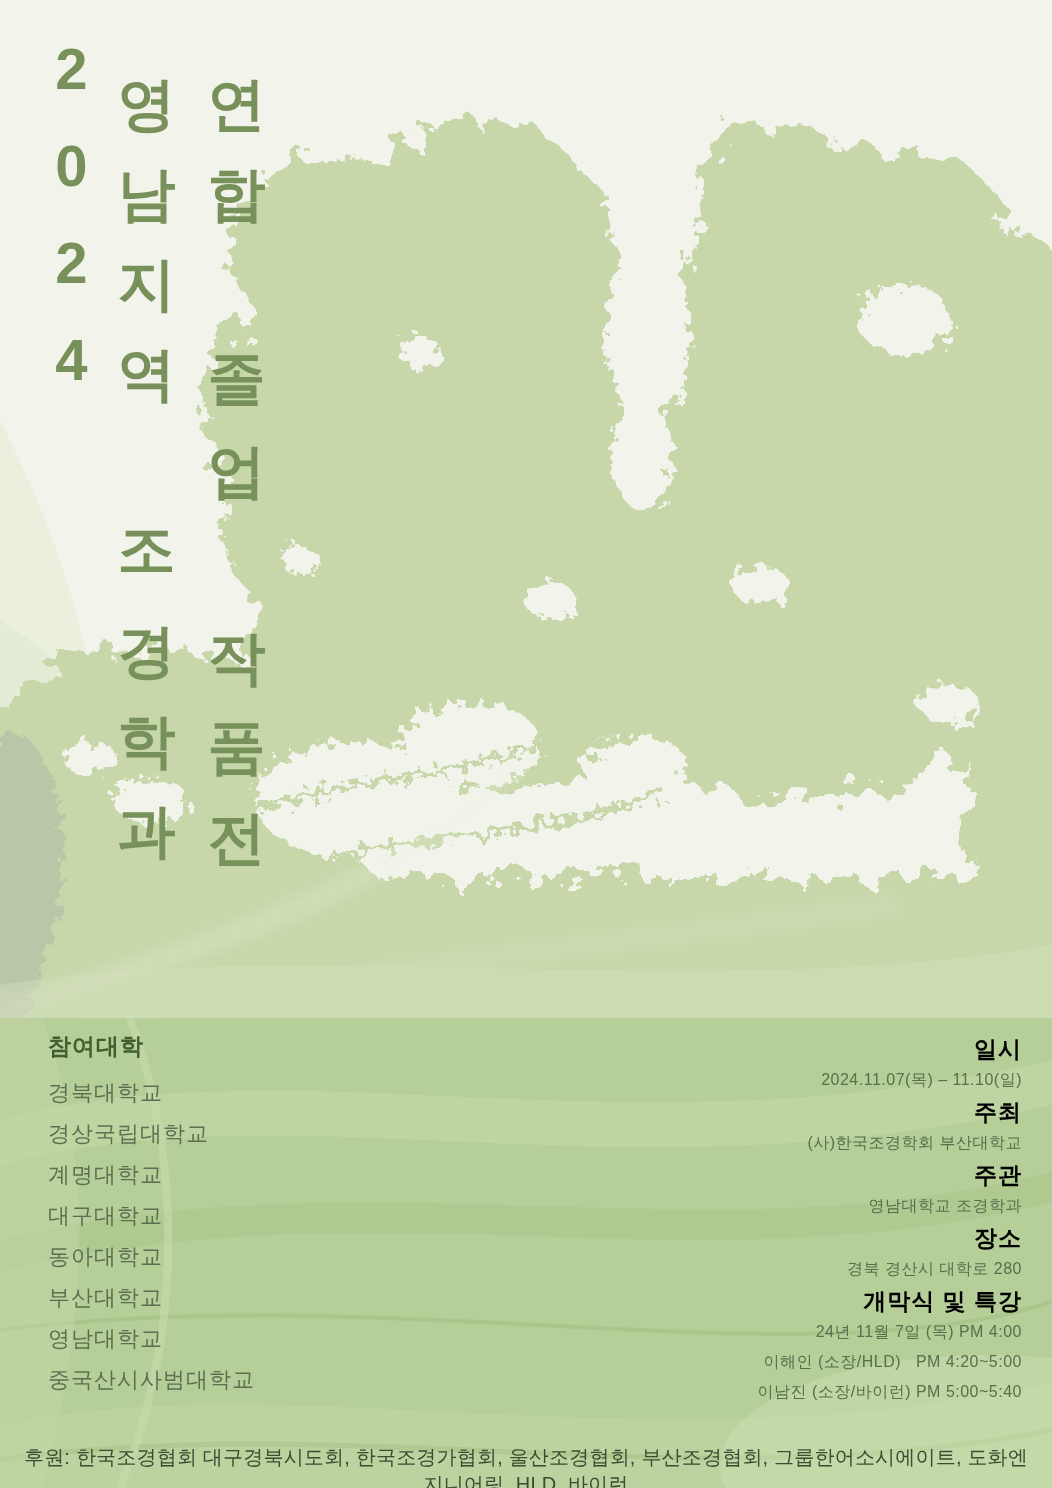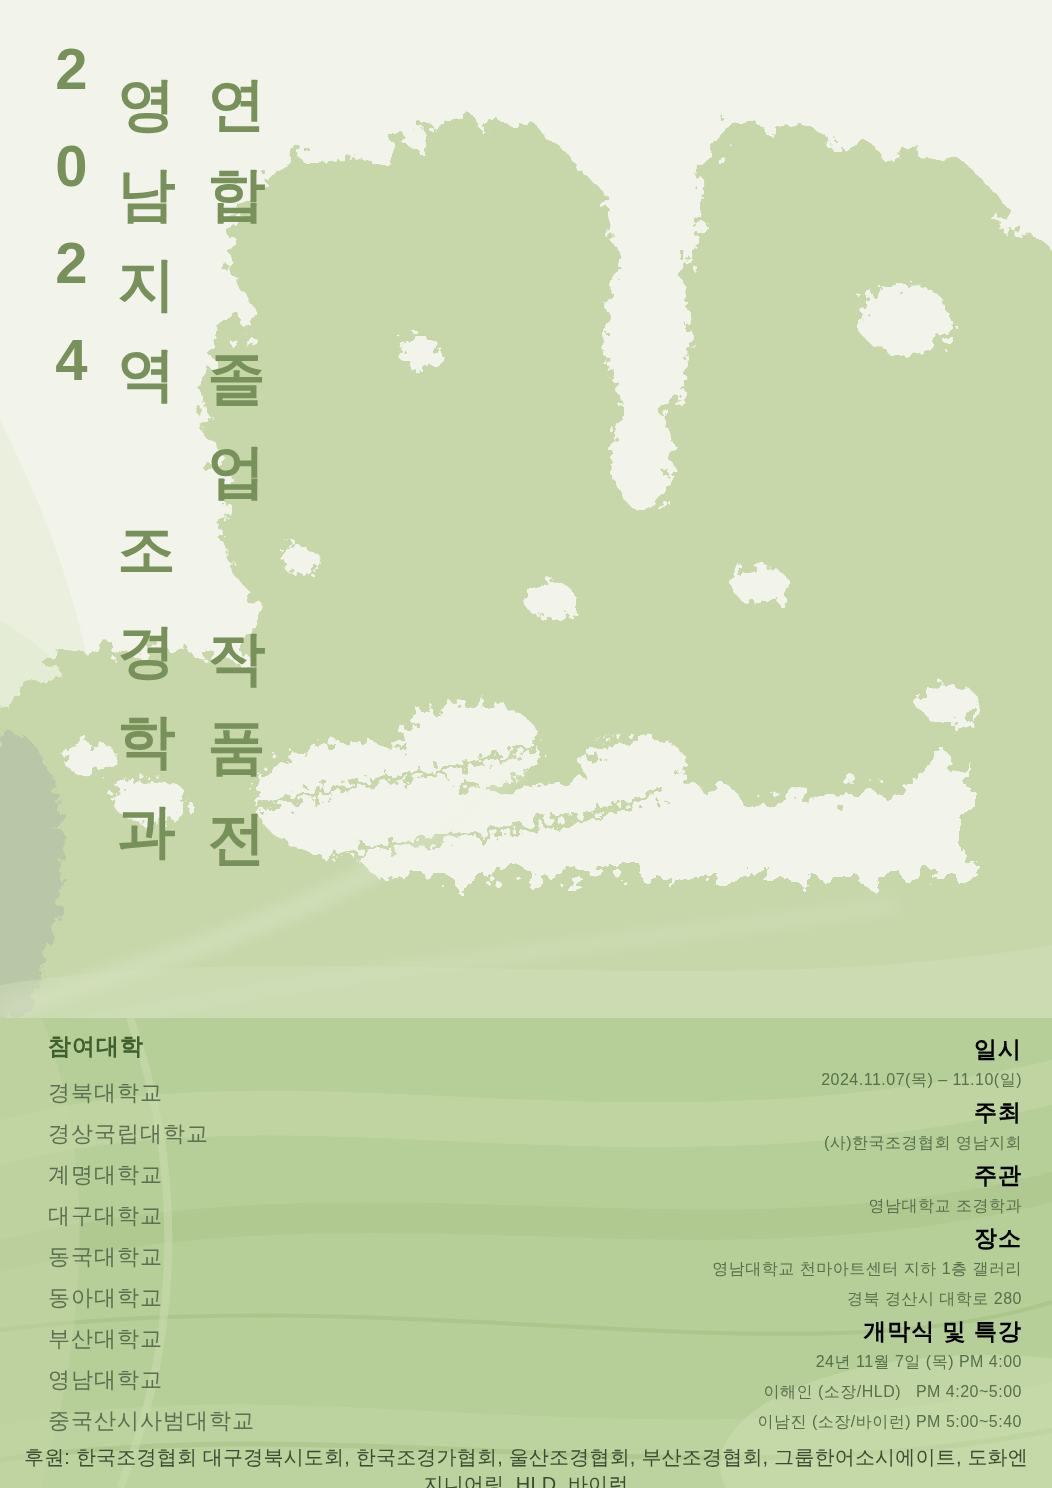--- a/index.html
+++ b/index.html
@@ -171,36 +171,34 @@
   <div class="title-col year">2024</div>
   <div class="title-col region">영남지역 조경학과</div>
   <div class="title-col event">연합 졸업 작품전</div>
 
   <div class="participants">
     <div class="hdr">참여대학</div>
     <div class="uni">경북대학교</div>
     <div class="uni">경상국립대학교</div>
     <div class="uni">계명대학교</div>
     <div class="uni">대구대학교</div>
-    <div class="uni">동국대학교</div>
     <div class="uni">동아대학교</div>
     <div class="uni">부산대학교</div>
     <div class="uni">영남대학교</div>
     <div class="uni">중국산시사범대학교</div>
   </div>
 
   <div class="info">
     <div class="lbl">일시</div>
     <div class="val">2024.11.07(목) – 11.10(일)</div>
     <div class="lbl">주최</div>
-    <div class="val">(사)한국조경협회 영남지회</div>
+    <div class="val">(사)한국조경학회 부산대학교</div>
     <div class="lbl">주관</div>
     <div class="val">영남대학교 조경학과</div>
     <div class="lbl">장소</div>
-    <div class="val">영남대학교 천마아트센터 지하 1층 갤러리</div>
     <div class="val">경북 경산시 대학로 280</div>
     <div class="lbl">개막식 및 특강</div>
     <div class="val">24년 11월 7일 (목) PM 4:00</div>
     <div class="val">이해인 (소장/HLD)&nbsp;&nbsp;&nbsp;PM 4:20~5:00</div>
     <div class="val">이남진 (소장/바이런) PM 5:00~5:40</div>
   </div>
 
   <div class="sponsors">후원: 한국조경협회 대구경북시도회, 한국조경가협회, 울산조경협회, 부산조경협회, 그룹한어소시에이트, 도화엔지니어링, HLD, 바이런</div>
 
 </div>

